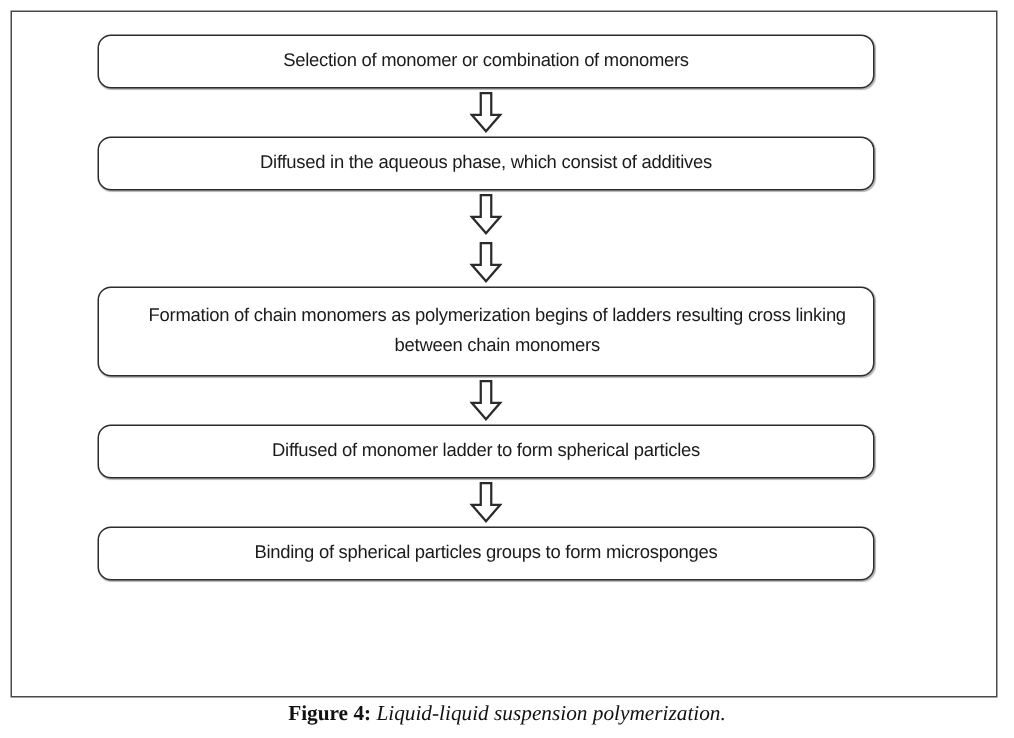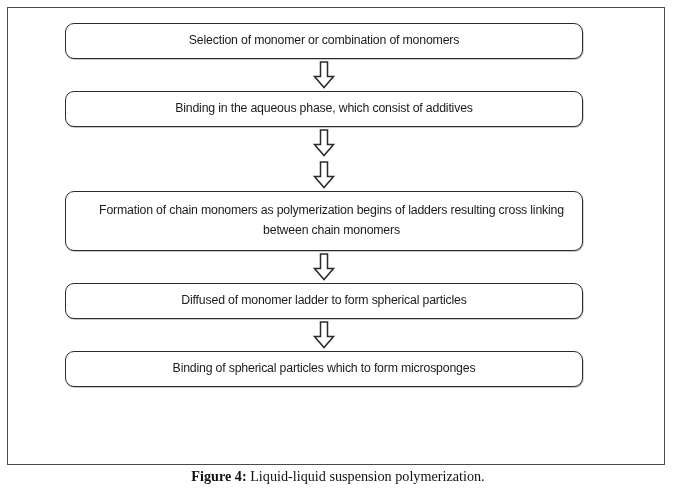--- a/index.html
+++ b/index.html
@@ -95,20 +95,21 @@
     text-align: center;
     font-family: "Liberation Serif", serif;
     font-size: 14.2px;
     color: #111111;
   }
   .caption .cap-label {
     font-weight: bold;
   }
   .caption .cap-text {
     font-weight: normal;
+    font-style: italic;
   }
 </style>
 </head>
 <body>
 
 <div id="figure-root">
 
   <div class="page-frame"></div>
 
   <div class="flow-stack">
@@ -117,21 +118,21 @@
       <span class="box-text">Selection of monomer or combination of monomers</span>
     </div>
 
     <div class="flow-arrow">
       <svg width="22" height="28" viewBox="0 0 22 28" aria-hidden="true">
         <path d="M7.5 1 L14.5 1 L14.5 15.5 L20.5 15.5 L11 26.5 L1.5 15.5 L7.5 15.5 Z" fill="#ffffff" stroke="#2b2b2b" stroke-width="1.5" stroke-linejoin="miter"></path>
       </svg>
     </div>
 
     <div class="flow-box single">
-      <span class="box-text">Binding in the aqueous phase, which consist of additives</span>
+      <span class="box-text">Diffused in the aqueous phase, which consist of additives</span>
     </div>
 
     <div class="flow-arrow">
       <svg width="22" height="28" viewBox="0 0 22 28" aria-hidden="true">
         <path d="M7.5 1 L14.5 1 L14.5 15.5 L20.5 15.5 L11 26.5 L1.5 15.5 L7.5 15.5 Z" fill="#ffffff" stroke="#2b2b2b" stroke-width="1.5" stroke-linejoin="miter"></path>
       </svg>
     </div>
 
 
     <div class="flow-arrow">
@@ -154,21 +155,21 @@
       <span class="box-text">Diffused of monomer ladder to form spherical particles</span>
     </div>
 
     <div class="flow-arrow">
       <svg width="22" height="28" viewBox="0 0 22 28" aria-hidden="true">
         <path d="M7.5 1 L14.5 1 L14.5 15.5 L20.5 15.5 L11 26.5 L1.5 15.5 L7.5 15.5 Z" fill="#ffffff" stroke="#2b2b2b" stroke-width="1.5" stroke-linejoin="miter"></path>
       </svg>
     </div>
 
     <div class="flow-box single">
-      <span class="box-text">Binding of spherical particles which to form microsponges</span>
+      <span class="box-text">Binding of spherical particles groups to form microsponges</span>
     </div>
 
   </div>
 
   <div class="caption">
     <span class="cap-label">Figure 4:</span><span class="cap-text"> Liquid-liquid suspension polymerization.</span>
   </div>
 
 </div>
 

